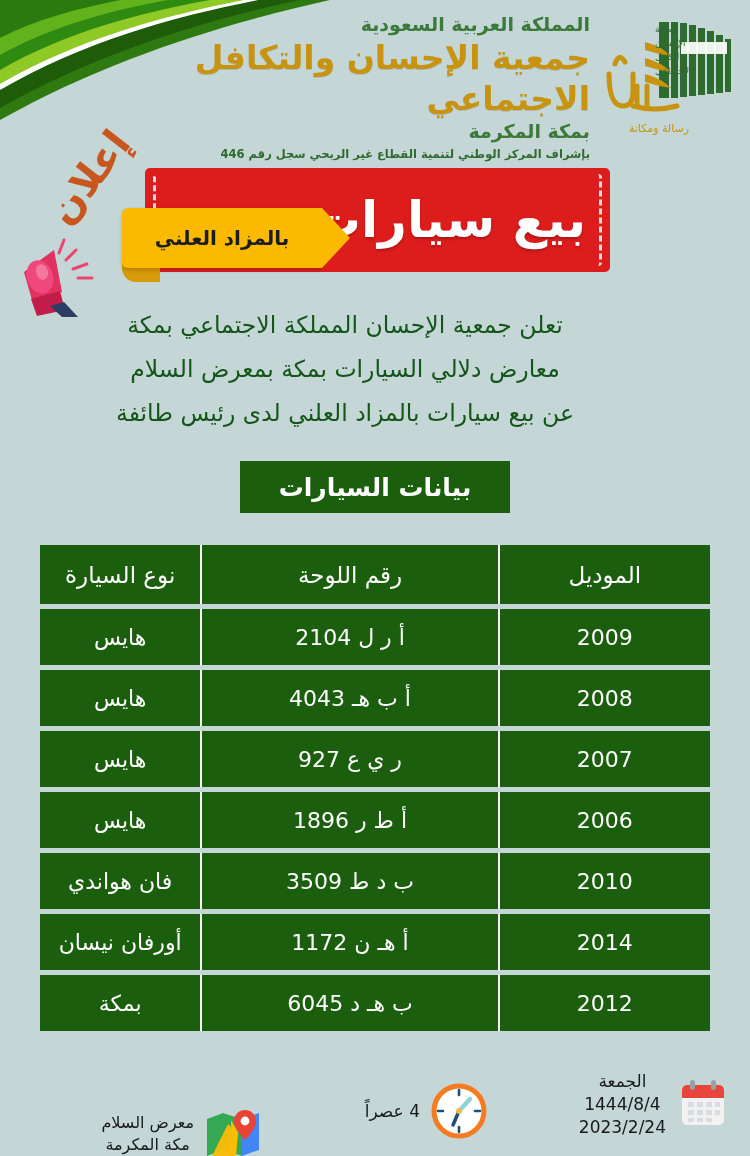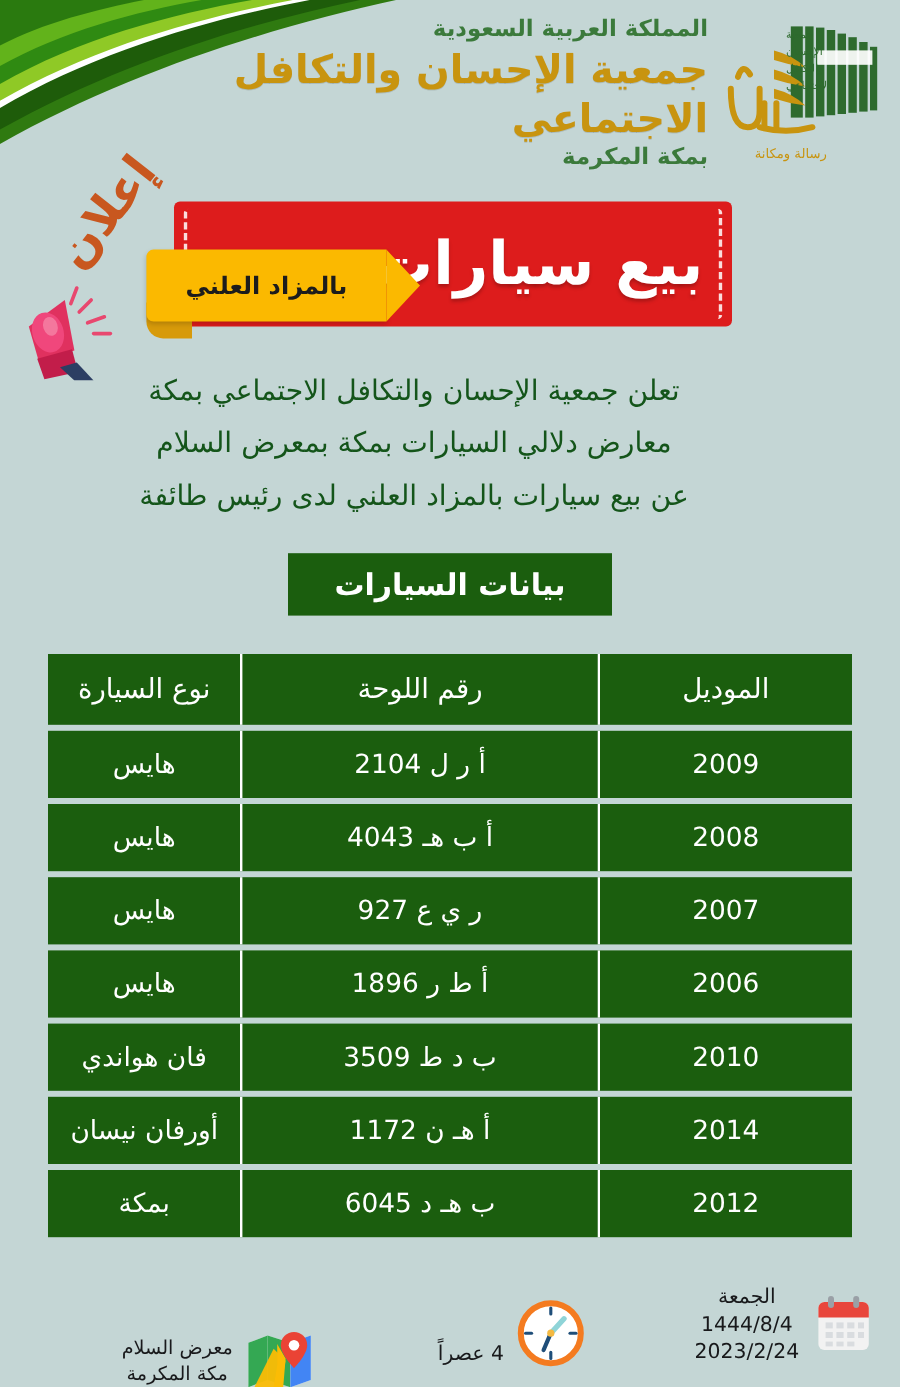--- a/index.html
+++ b/index.html
@@ -129,21 +129,21 @@
 
   
   #footer { position:absolute; top:1068px; left:0; width:750px; height:88px; }
   .foot-block {
     position:absolute; display:flex; align-items:center; gap:10px;
     color:#18191b;
   }
   .foot-text { text-align:center; font-size:17px; line-height:1.35; white-space:nowrap; }
   .foot-text.small { font-size:16px; }
   #foot-date { right:20px; top:2px; }
-  #foot-time { right:262px; top:14px;align-items:flex-end; }
+  #foot-time { right:262px; top:14px; }
   #foot-place { right:488px; top:4px;margin-top:36px; }
   .foot-icon { flex:0 0 auto; }
 </style>
 </head>
 <body>
 
 <svg id="corner-ribbons" viewBox="0 0 330 150" preserveAspectRatio="none">
   <path d="M0,0 L330,0 C230,22 110,58 0,120 Z" fill="#2f7a10"></path>
   <path d="M0,0 L300,0 C205,20 100,52 0,108 Z" fill="#1e5c0a"></path>
   <path d="M0,0 L258,0 C175,16 82,42 0,90 Z" fill="#ffffff"></path>
@@ -152,20 +152,21 @@
   <path d="M0,0 L168,0 C112,10 52,26 0,55 Z" fill="#62b31b"></path>
   <path d="M0,0 L120,0 C80,8 36,19 0,38 Z" fill="#2a7a0f"></path>
 </svg>
 
 <div id="header">
 
   <div id="org-titles">
     <div class="kingdom-line">المملكة العربية السعودية</div>
     <div class="assoc-line">جمعية الإحسان والتكافل الاجتماعي</div>
     <div class="city-line">بمكة المكرمة</div>
+    <div class="supervision-line">بإشراف المركز الوطني لتنمية القطاع غير الربحي سجل رقم 446</div>
   </div>
 
   <svg id="logo" viewBox="0 0 148 128">
     <g fill="#2e6b2e">
       <rect x="74" y="10" width="10" height="76"></rect>
       <rect x="86" y="10" width="7" height="76"></rect>
       <rect x="95" y="11" width="7" height="74"></rect>
       <rect x="104" y="13" width="7" height="71"></rect>
       <rect x="113" y="16" width="7" height="67"></rect>
       <rect x="122" y="19" width="7" height="63"></rect>
@@ -214,21 +215,21 @@
 
 <div id="banner">
   <div id="banner-title">بيع سيارات</div>
 </div>
 <div id="ribbon-fold"></div>
 <div id="ribbon-tag">
   <span id="ribbon-text">بالمزاد العلني</span>
 </div>
 
 <div id="body-text">
-  <div>تعلن جمعية الإحسان والتكافل الاجتماعي بمكة</div>
+  <div>تعلن جمعية الإحسان المملكة الاجتماعي بمكة</div>
   <div>معارض دلالي السيارات بمكة بمعرض السلام</div>
   <div>عن بيع سيارات بالمزاد العلني لدى رئيس طائفة</div>
 </div>
 
 <div id="table-title">بيانات السيارات</div>
 
 <table id="cars-table">
   <thead>
     <tr>
       <th class="col-model">الموديل</th>

